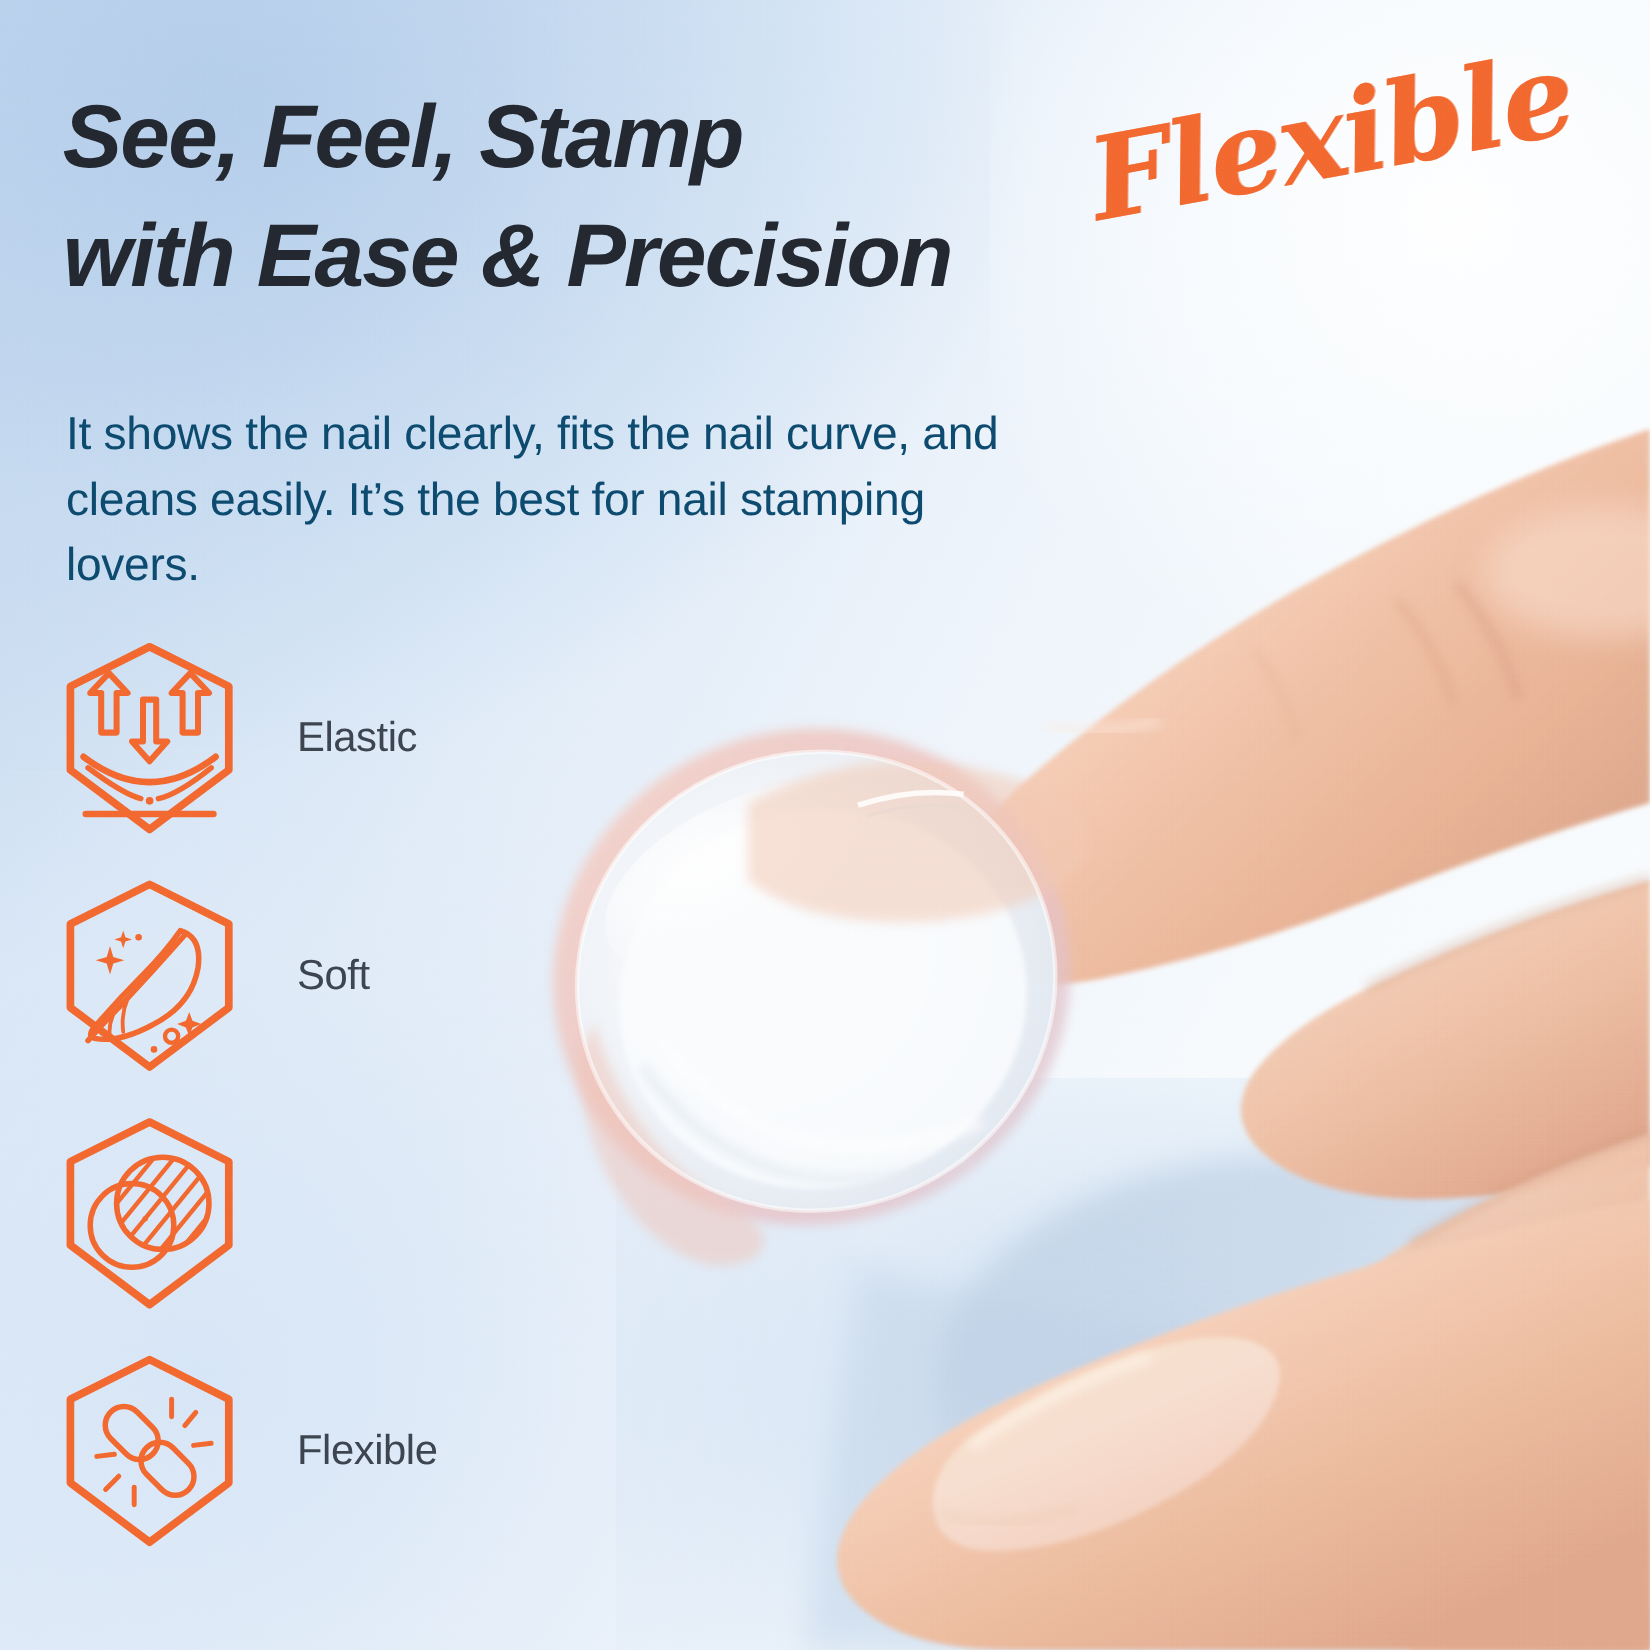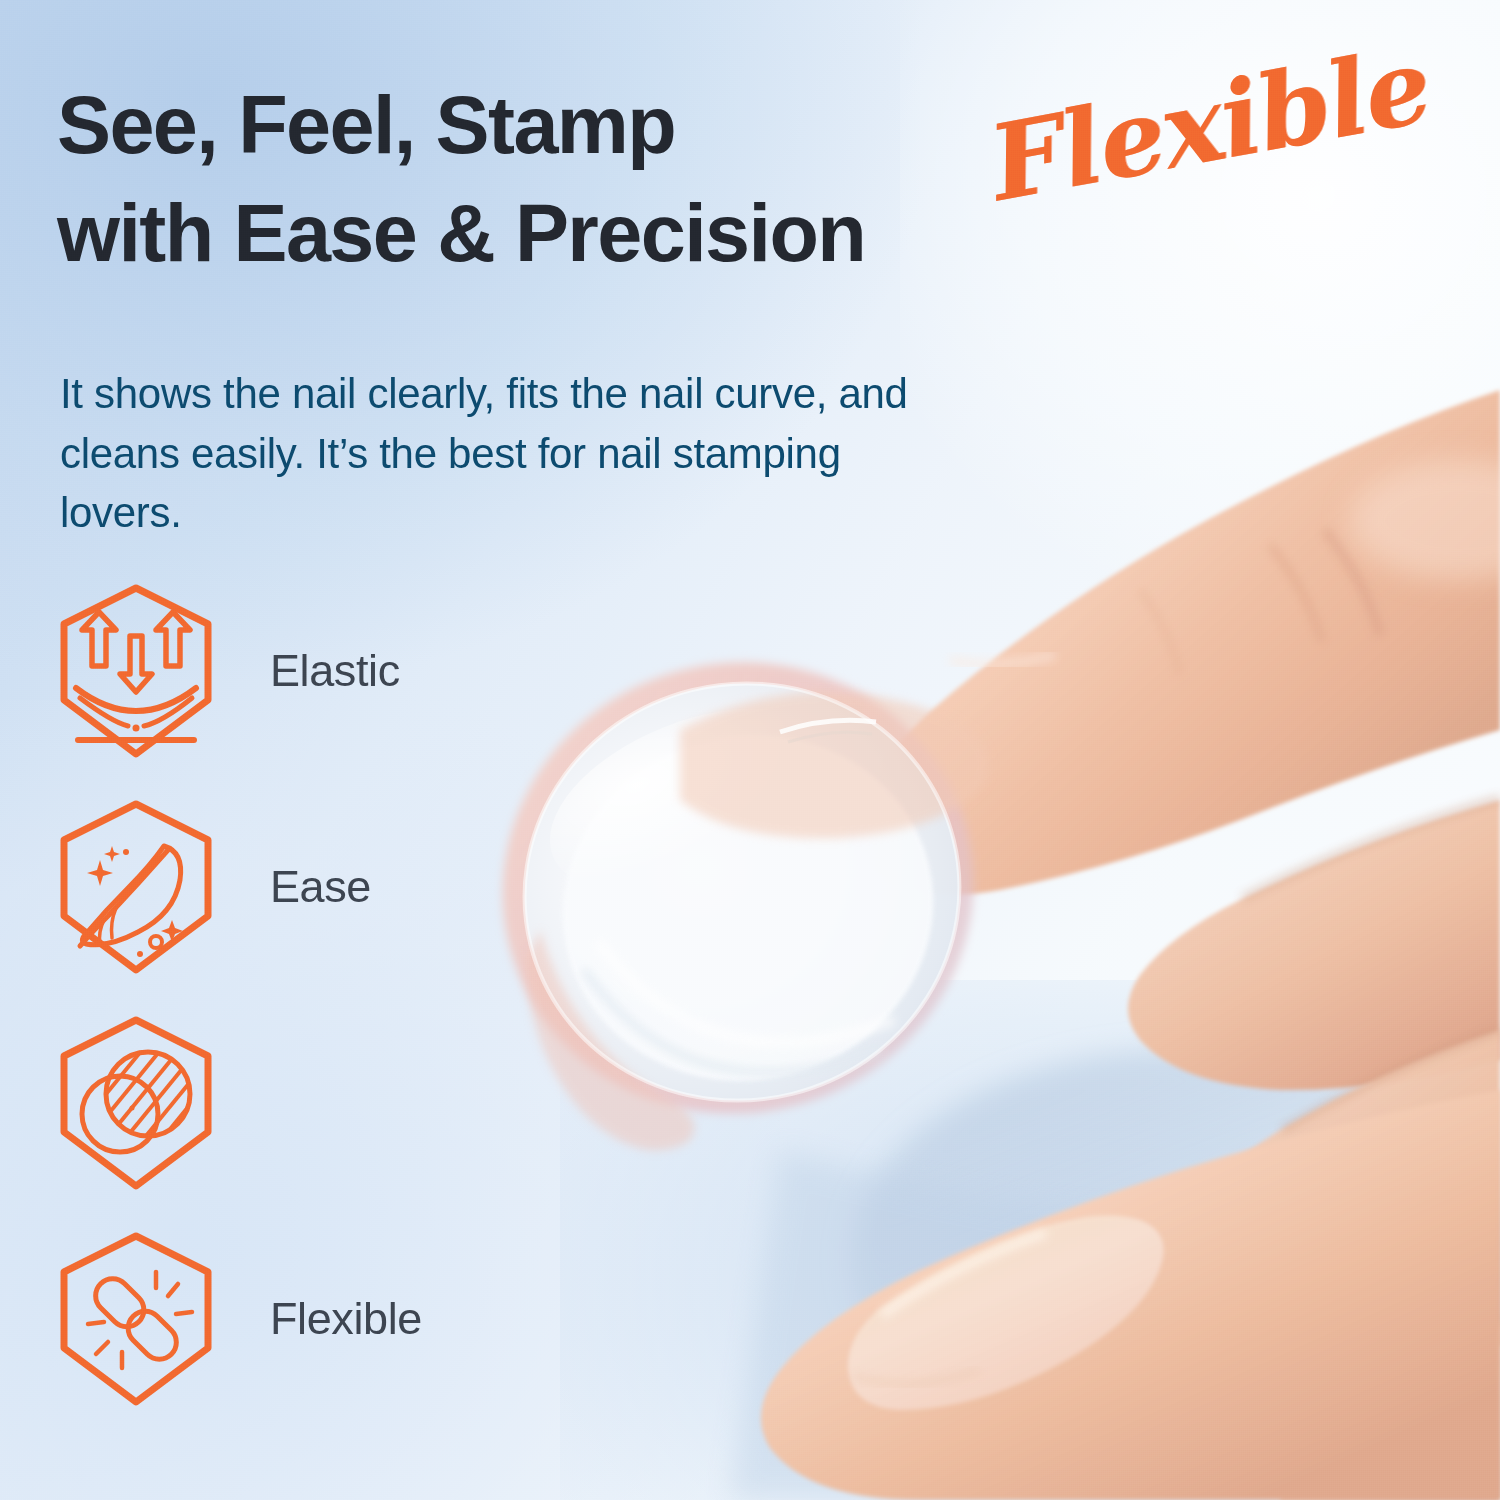--- a/index.html
+++ b/index.html
@@ -70,20 +70,21 @@
     top: 72px;
     width: 1180px;
   }
   .headline-line {
     font-size: 81px;
     font-weight: 700;
     letter-spacing: -1.6px;
     line-height: 1.33;
     color: #23272f;
     white-space: nowrap;
+    font-style: italic;
   }
   .script-word {
     position: absolute;
     left: 1003px;
     top: 102px;
     font-family: "DejaVu Serif", serif;
     font-style: italic;
     font-weight: 700;
     font-size: 104px;
     letter-spacing: -2px;
@@ -120,21 +121,21 @@
   }
   .hexbox {
     width: 168px;
     height: 178px;
     flex: 0 0 168px;
     position: relative;
   }
   .hexbox svg { display: block; width: 100%; height: 100%; }
   .feature-label {
     margin-left: 50px;
-    font-size: 45px;
+    font-size: 38px;
     font-weight: 400;
     letter-spacing: -0.4px;
     color: #3c4450;
   }
 
   
   .photo {
     position: absolute;
     left: 480px;
     top: 330px;
@@ -344,21 +345,21 @@
           <path d="M64 110 Q58 124 60 140" fill="none" stroke="#F2682F" stroke-width="3.5" stroke-linecap="round"></path>
 
           <path d="M48 62 L51 72 L61 75 L51 78 L48 88 L45 78 L35 75 L45 72 Z" fill="#F2682F"></path>
           <path d="M60 48 L62 54 L68 56 L62 58 L60 64 L58 58 L52 56 L58 54 Z" fill="#F2682F"></path>
           <path d="M120 122 L123 130 L131 133 L123 136 L120 144 L117 136 L109 133 L117 130 Z" fill="#F2682F"></path>
           <circle cx="104" cy="144" r="6" fill="none" stroke="#F2682F" stroke-width="4"></circle>
           <circle cx="88" cy="156" r="3" fill="#F2682F"></circle>
           <circle cx="74" cy="54" r="3" fill="#F2682F"></circle>
         </svg>
       </div>
-      <div class="feature-label">Ease</div>
+      <div class="feature-label">Soft</div>
     </div>
 
     <div class="feature-row">
       <div class="hexbox">
         <svg viewBox="0 0 168 178" xmlns="http://www.w3.org/2000/svg">
           <defs>
             <clipPath id="hatchClip">
               <circle cx="96" cy="80" r="42"></circle>
             </clipPath>
           </defs>

